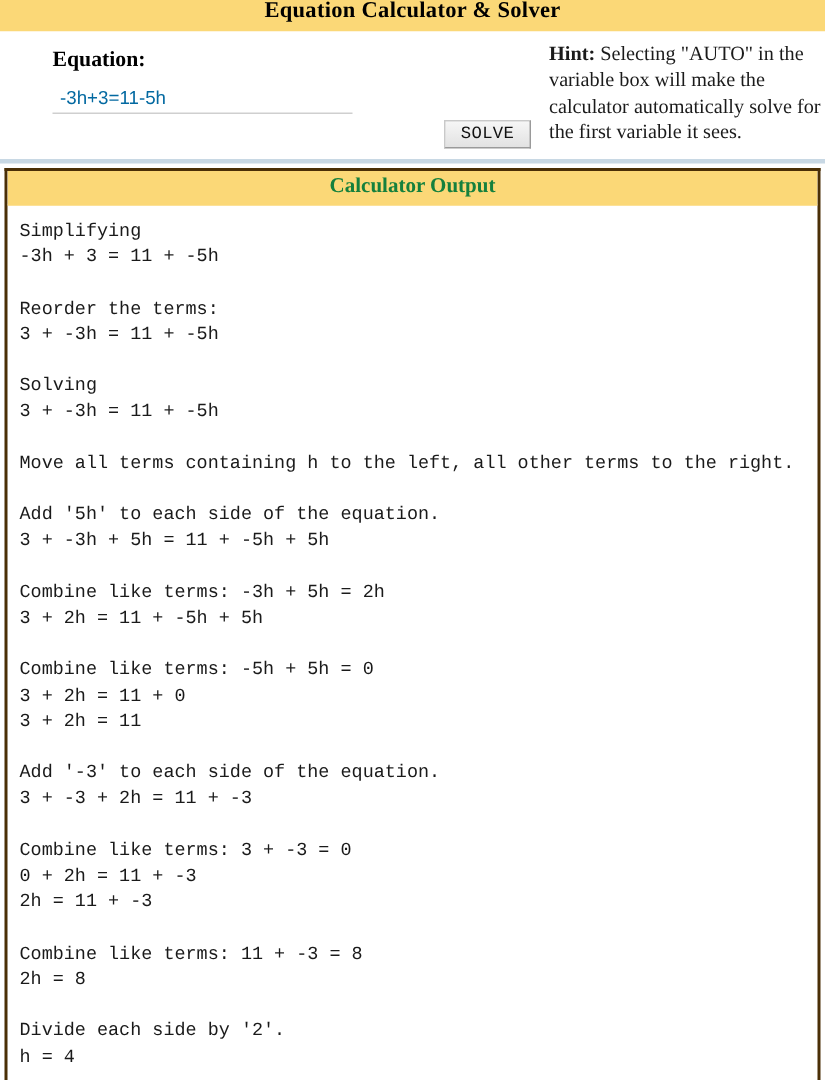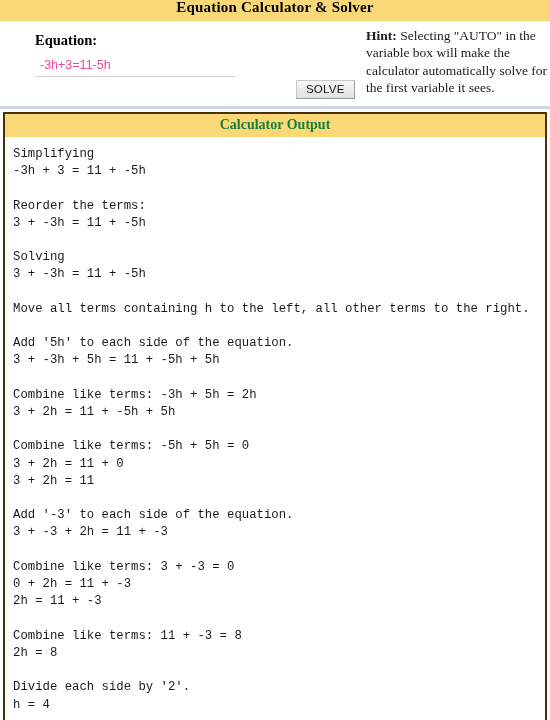--- a/index.html
+++ b/index.html
@@ -71,21 +71,21 @@
 
   .equation-input {
     box-sizing: border-box;
     width: 200px;
     height: 21px;
     border: none;
     border-bottom: 1px solid #cfcfcf;
     background: #ffffff;
     font-family: "Liberation Sans", sans-serif;
     font-size: 12.5px;
-    color: #ec4899;
+    color: #0369a1;
     padding: 0 0 1px 5px;
     outline: none;
   }
   .equation-input::placeholder { color: #999; }
 
   .variable-select {
     box-sizing: border-box;
     width: 62px;
     height: 21px;
     border: none;
@@ -114,21 +114,21 @@
 
   .solve-button {
     box-sizing: border-box;
     height: 19px;
     min-width: 58px;
     padding: 0 9px;
     background: linear-gradient(to bottom, #f6f6f6 0%, #e2e2e2 100%);
     border: 1px solid #9a9a9a;
     border-top-color: #c9c9c9;
     border-left-color: #c9c9c9;
-    font-family: Liberation Sans, sans-serif;
+    font-family: Liberation Mono, monospace;
     font-size: 11.5px;
     font-weight: normal;
     color: #111111;
     cursor: pointer;
     line-height: 17px;
     text-align: center;
     letter-spacing: 0.2px;
   }
 
   .hint {

